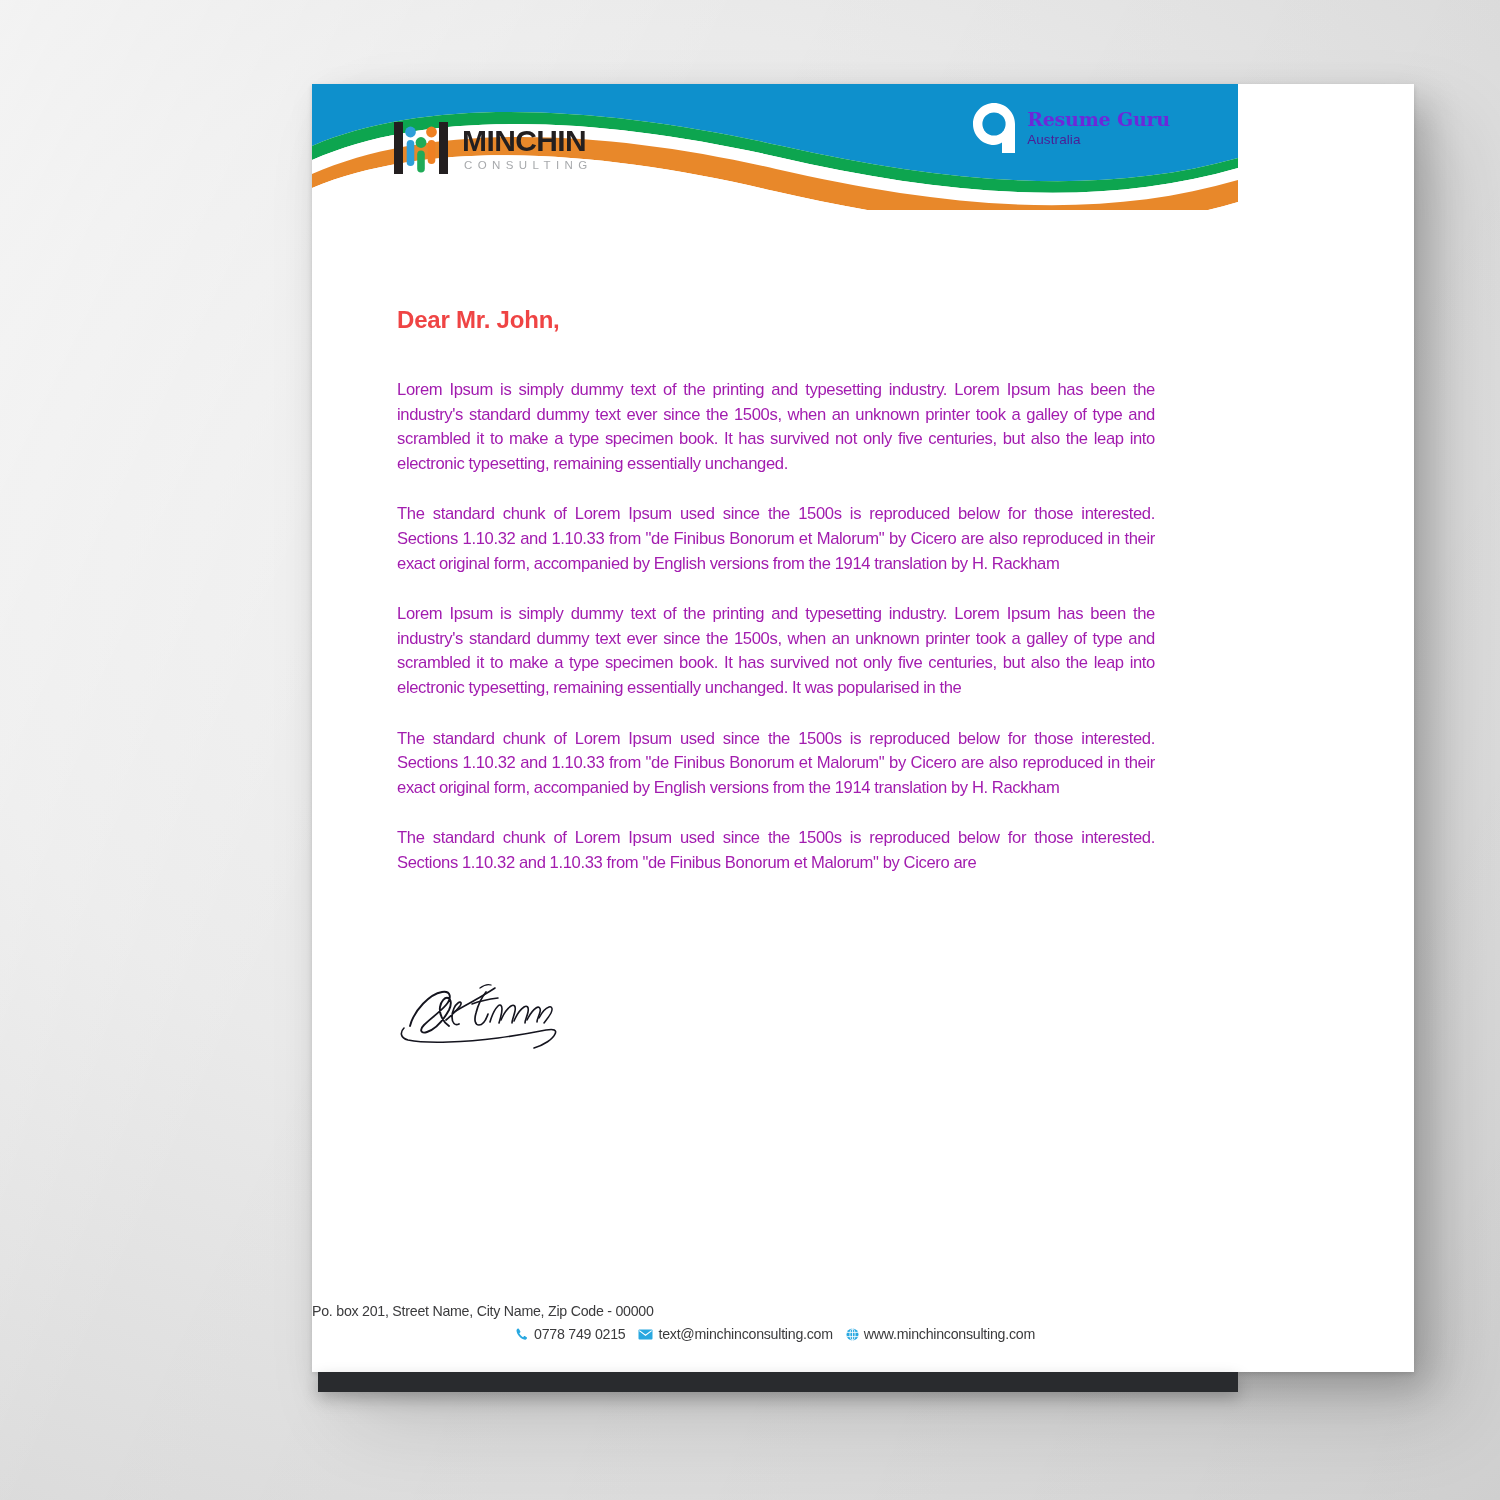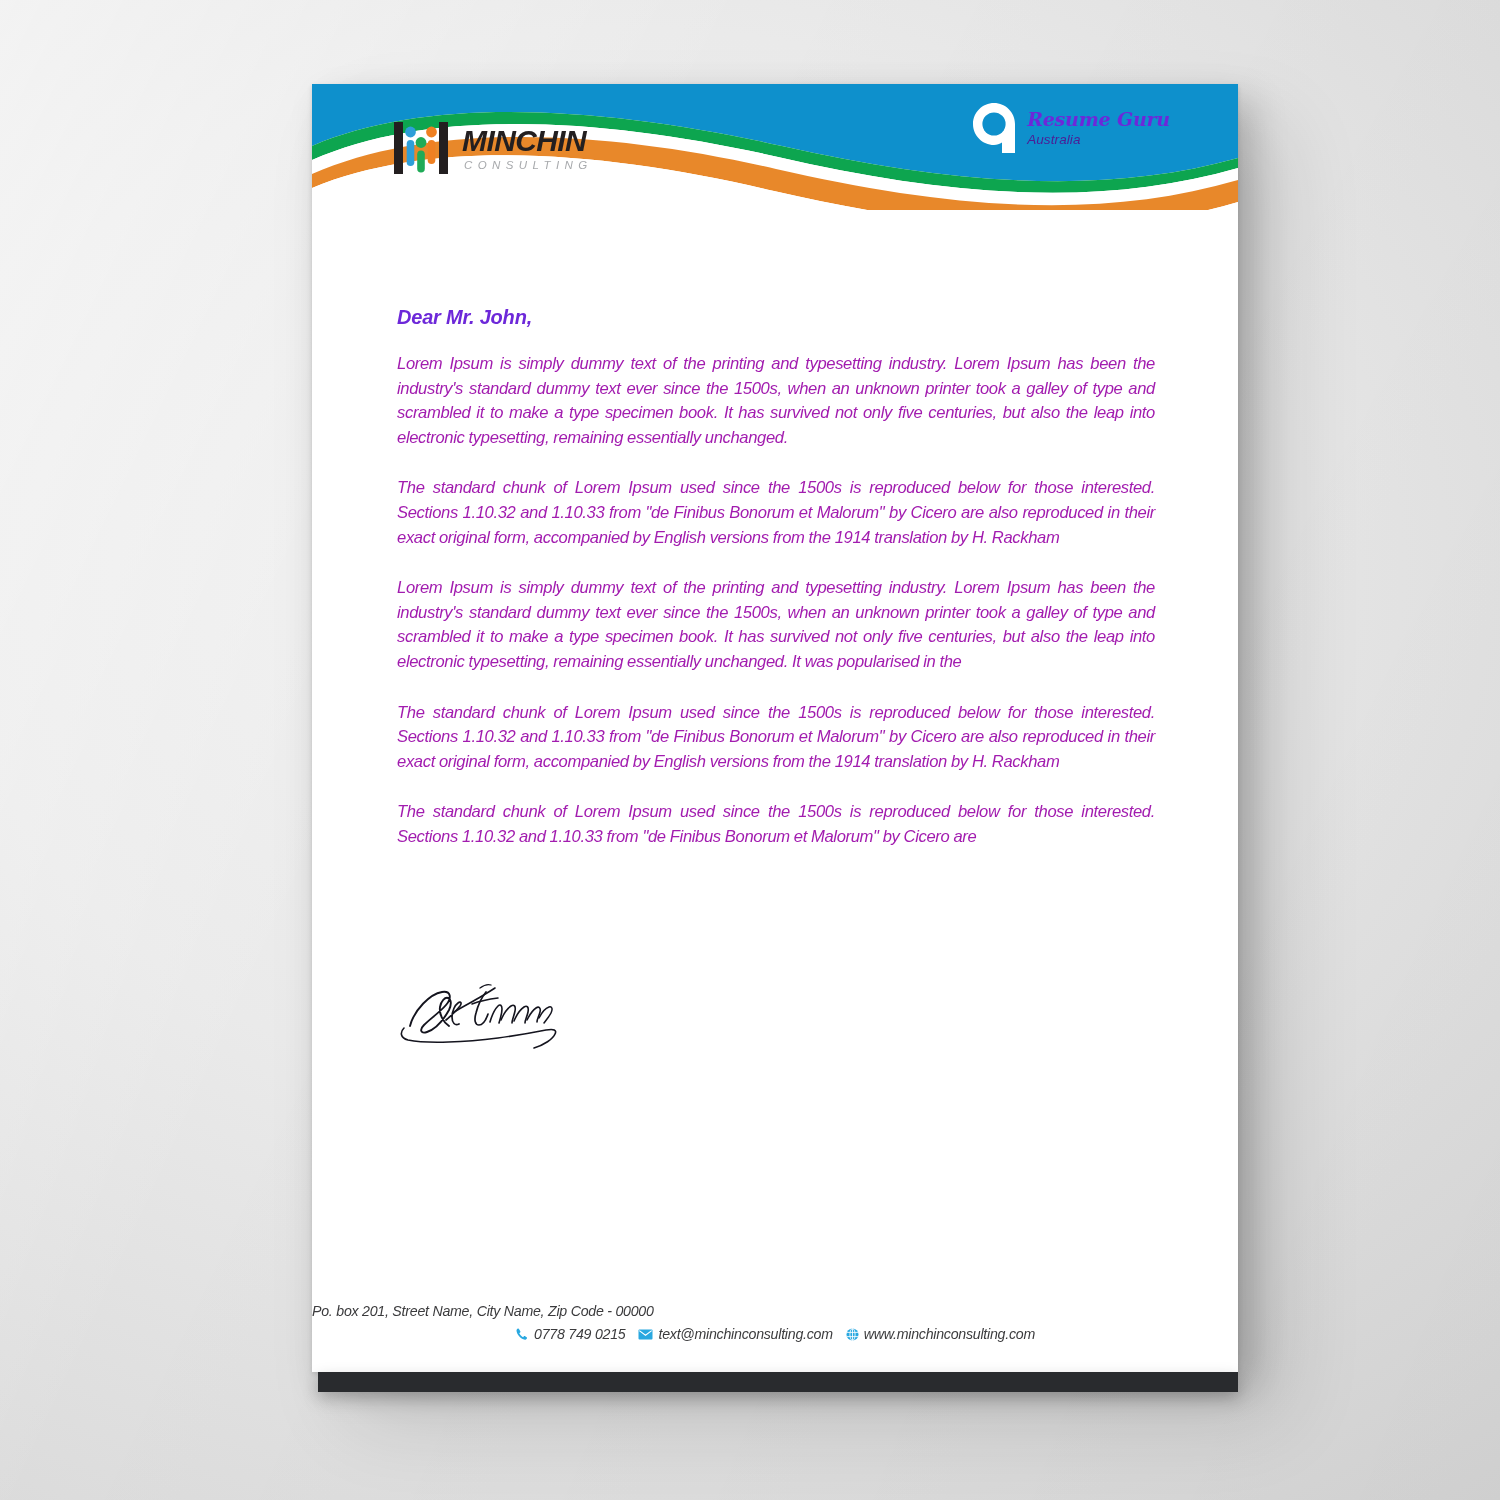--- a/index.html
+++ b/index.html
@@ -27,29 +27,28 @@
     content:"";
     position:absolute; inset:0;
     background: linear-gradient(116deg, rgba(255,255,255,0.55) 0%, rgba(255,255,255,0.0) 34%, rgba(0,0,0,0.045) 100%);
   }
 
   
   #page {
     position: absolute;
     left: 312px;
     top: 84px;
-    width: 926px;
+    width: 1102px;
     height: 1288px;
     background: #ffffff;
     box-shadow:
       0 2px 5px rgba(0,0,0,0.13),
       14px 16px 34px rgba(0,0,0,0.20),
       40px 44px 80px rgba(0,0,0,0.14);
     overflow: hidden;
-    font-style: italic;
   }
 
   
   #header {
     position: absolute;
     left: 0; top: 0;
     width: 926px;
     height: 126px;
     overflow: hidden;
   }
@@ -119,25 +118,25 @@
   
   #letter {
     position: absolute;
     left: 85px;
     top: 222px;
     width: 758px;
   }
 
   #salutation {
     font-family: "Liberation Sans", sans-serif;
-    font-size: 20px;
+    font-size: 24px;
     font-weight: 700;
-    color: #6d28d9;
+    color: #ef4444;
     letter-spacing: -0.2px;
-    margin-bottom: 23px;
+    margin-bottom: 44px;
   }
 
   .para {
     font-family: "Liberation Sans", sans-serif;
     font-size: 16.6px;
     line-height: 24.6px;
     color: #a21caf;
     text-align: justify;
     margin-bottom: 26px;
     letter-spacing: -0.35px;

